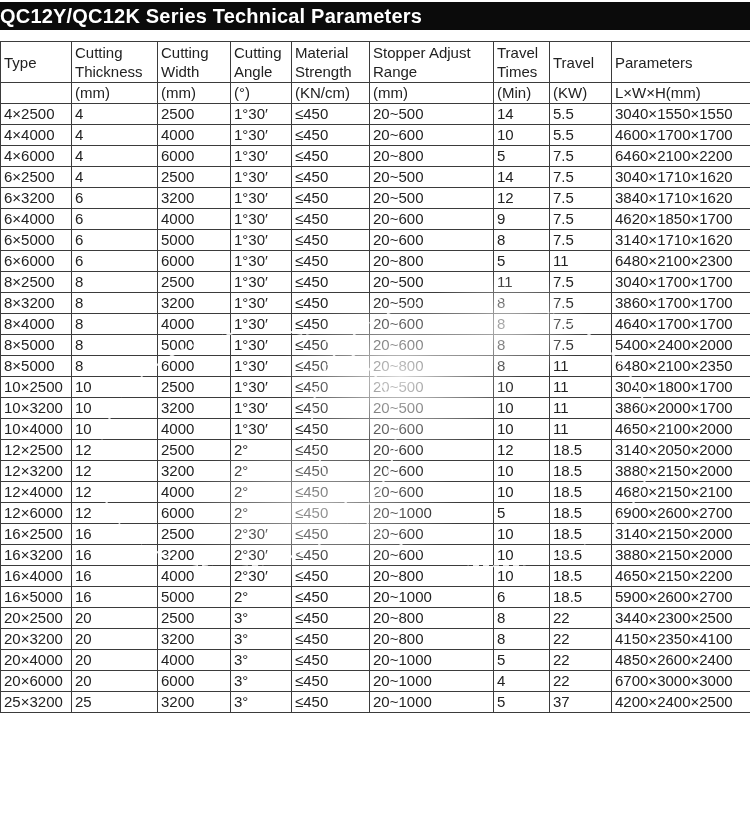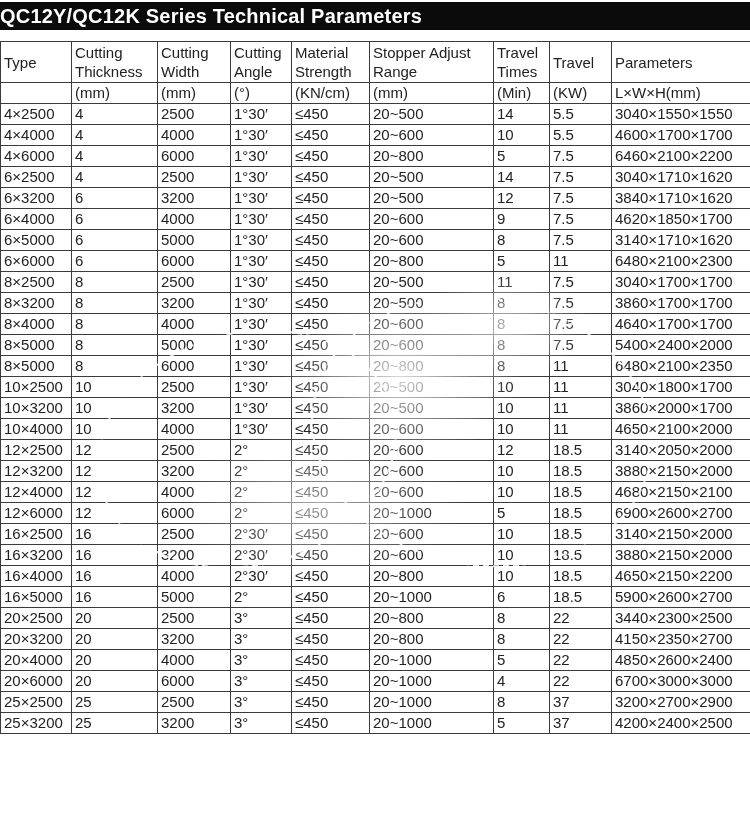--- a/index.html
+++ b/index.html
@@ -373,21 +373,21 @@
         </tr>
         <tr>
           <td>20×3200</td>
           <td>20</td>
           <td>3200</td>
           <td>3°</td>
           <td>≤450</td>
           <td>20~800</td>
           <td>8</td>
           <td>22</td>
-          <td>4150×2350×2700</td>
+          <td>4150×2350×4100</td>
         </tr>
         <tr>
           <td>20×4000</td>
           <td>20</td>
           <td>4000</td>
           <td>3°</td>
           <td>≤450</td>
           <td>20~1000</td>
           <td>5</td>
           <td>22</td>
@@ -396,31 +396,20 @@
         <tr>
           <td>20×6000</td>
           <td>20</td>
           <td>6000</td>
           <td>3°</td>
           <td>≤450</td>
           <td>20~1000</td>
           <td>4</td>
           <td>22</td>
           <td>6700×3000×3000</td>
-        </tr>
-        <tr>
-          <td>25×2500</td>
-          <td>25</td>
-          <td>2500</td>
-          <td>3°</td>
-          <td>≤450</td>
-          <td>20~1000</td>
-          <td>8</td>
-          <td>37</td>
-          <td>3200×2700×2900</td>
         </tr>
         <tr>
           <td>25×3200</td>
           <td>25</td>
           <td>3200</td>
           <td>3°</td>
           <td>≤450</td>
           <td>20~1000</td>
           <td>5</td>
           <td>37</td>

